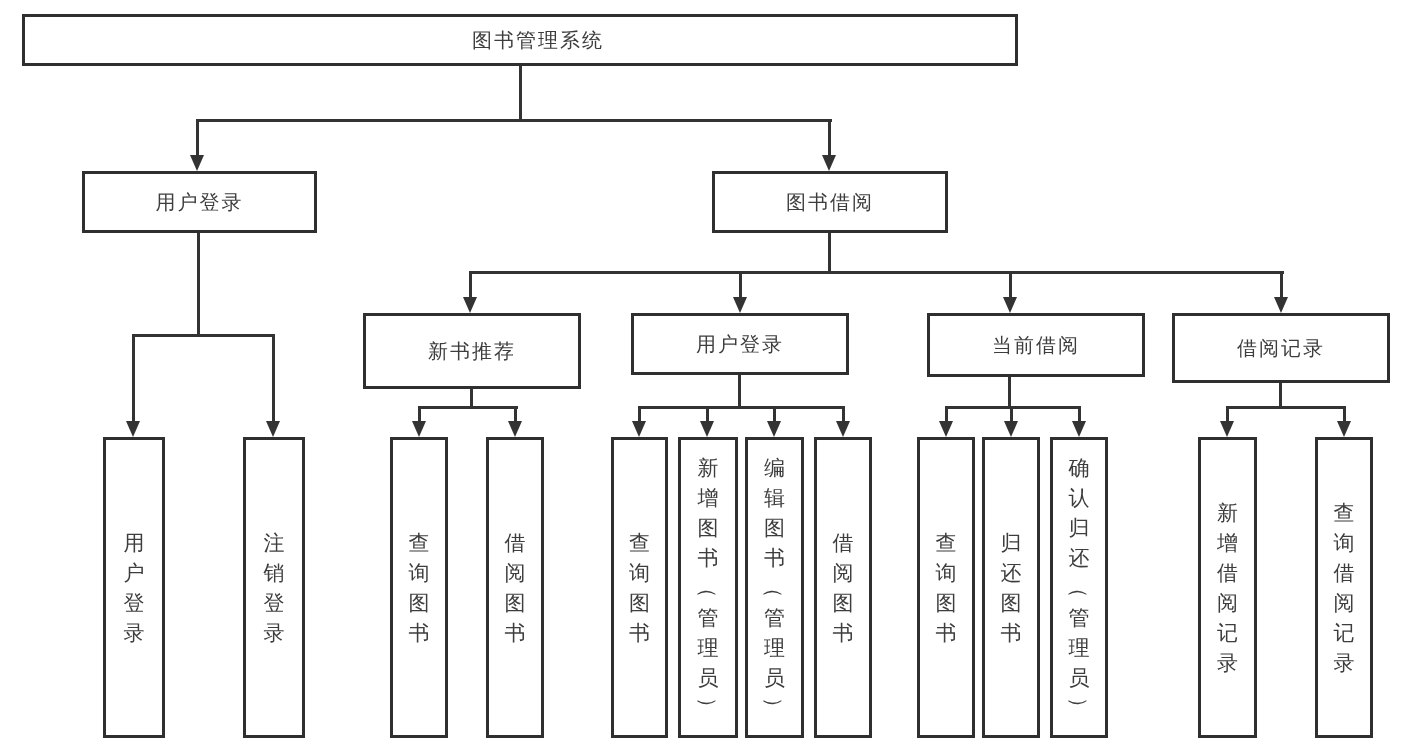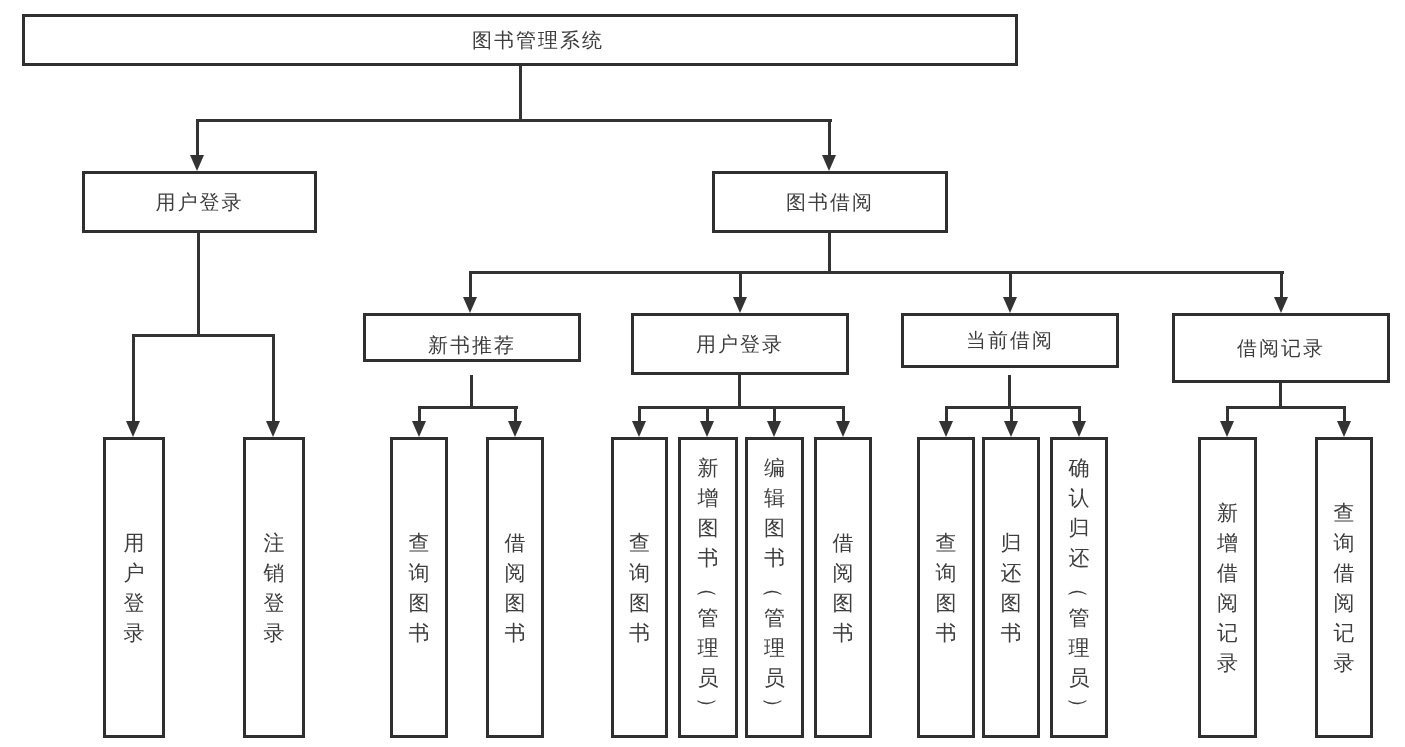--- a/index.html
+++ b/index.html
@@ -102,27 +102,27 @@
     <span>图书管理系统</span>
   </div>
 
   <div class="box" style="left:82px;top:171px;width:235px;height:62px;">
     <span>用户登录</span>
   </div>
   <div class="box" style="left:712px;top:171px;width:236px;height:62px;">
     <span>图书借阅</span>
   </div>
 
-  <div class="box" style="left:363px;top:313px;width:218px;height:49px;align-items:flex-end;">
+  <div class="box" style="left:363px;top:313px;width:218px;height:76px;">
     <span>新书推荐</span>
   </div>
   <div class="box" style="left:631px;top:313px;width:218px;height:62px;">
     <span>用户登录</span>
   </div>
-  <div class="box" style="left:901px;top:313px;width:218px;height:55px;">
+  <div class="box" style="left:927px;top:313px;width:218px;height:64px;">
     <span>当前借阅</span>
   </div>
   <div class="box" style="left:1172px;top:313px;width:218px;height:70px;">
     <span>借阅记录</span>
   </div>
 
   <div class="leaf" style="left:103px;width:62px;">
     <div class="vtext">
         <span>用</span>
         <span>户</span>

